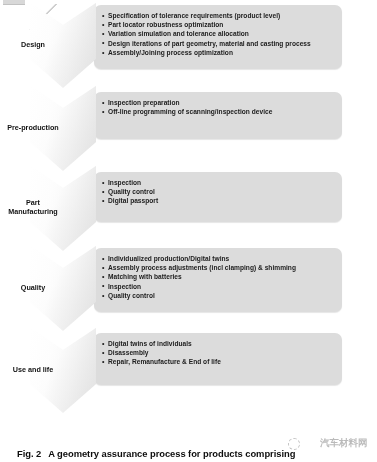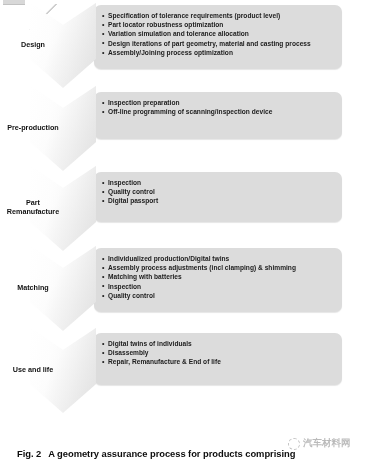--- a/index.html
+++ b/index.html
@@ -143,21 +143,21 @@
     margin-right: 7px;
   }
 
   
   .watermark {
     position: absolute;
     left: 288px;
     top: 437px;
     display: flex;
     align-items: center;
-    gap: 3px;
+    gap: 20px;
     opacity: 0.42;
     pointer-events: none;
   }
   .wm-mark {
     width: 12px;
     height: 12px;
     border-radius: 50%;
     border: 1.2px dashed #6f6f6f;
     box-sizing: border-box;
   }
@@ -218,39 +218,39 @@
           <li>Inspection</li>
           <li>Quality control</li>
           <li>Digital passport</li>
         </ul>
       </div>
       <div class="chev" style="top:3px;height:85px;">
         <div class="chev-inner"></div>
       </div>
       <div class="chev-label" style="top:36px;">
         <span>Part</span><br>
-        <span>Remanufacture</span>
+        <span>Manufacturing</span>
       </div>
     </div>
 
     <div class="stage" style="top:243px;">
       <div class="panel" style="top:5px;height:64px;">
         <ul class="bullets">
           <li>Individualized production/Digital twins</li>
           <li>Assembly process adjustments (incl clamping) &amp; shimming</li>
           <li>Matching with batteries</li>
           <li>Inspection</li>
           <li>Quality control</li>
         </ul>
       </div>
       <div class="chev" style="top:3px;height:85px;">
         <div class="chev-inner"></div>
       </div>
       <div class="chev-label" style="top:41px;">
-        <span>Matching</span>
+        <span>Quality</span>
       </div>
     </div>
 
     <div class="stage" style="top:325px;">
       <div class="panel" style="top:8px;height:52px;">
         <ul class="bullets">
           <li>Digital twins of individuals</li>
           <li>Disassembly</li>
           <li>Repair, Remanufacture &amp; End of life</li>
         </ul>

